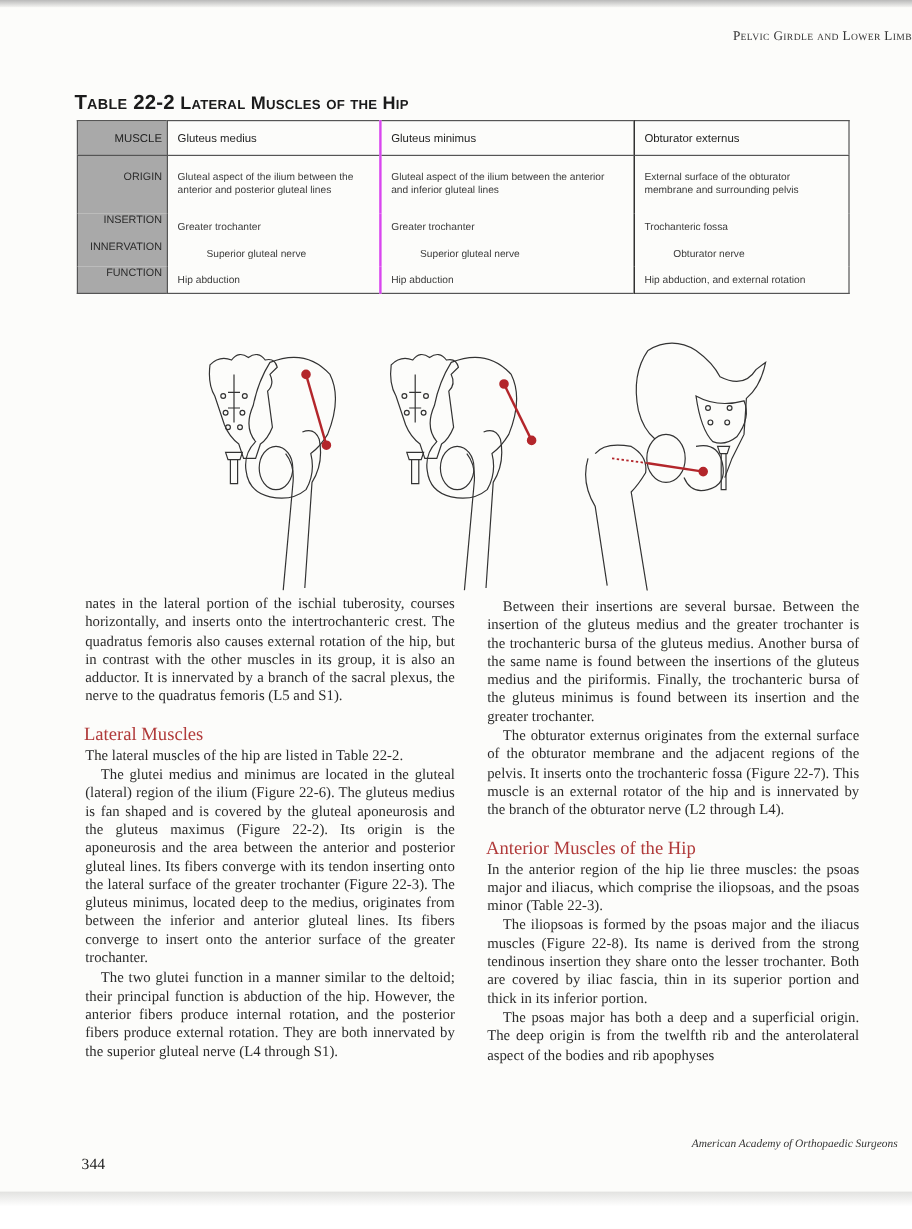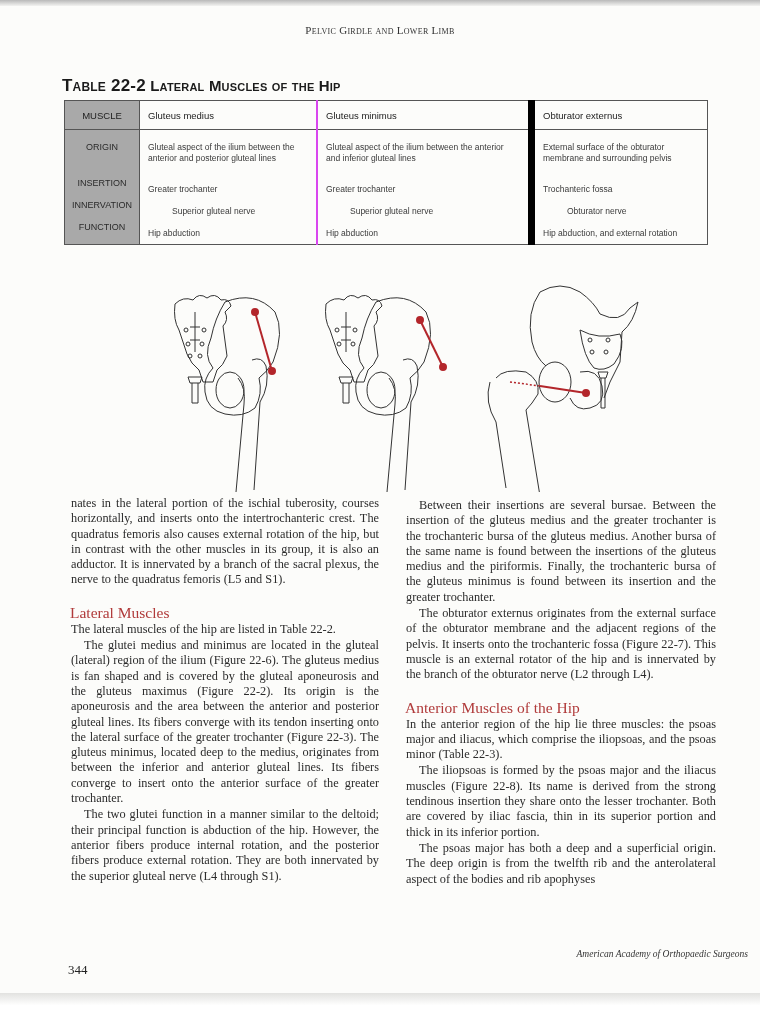--- a/index.html
+++ b/index.html
@@ -7,46 +7,46 @@
     width:760px; height:1024px; position:relative; overflow:hidden;
     background:#fcfcfa;
     font-family:"Liberation Serif", "DejaVu Serif", serif;
     color:#2a2a2a;
   }
   .top-shade {
     position:absolute; left:0; top:0; width:760px; height:6px;
     background:linear-gradient(to bottom,#b9b9b9,#f3f3f1);
   }
   .running-head {
-    position:absolute; top:24px; left:0; width:760px; text-align:center;
+    position:absolute; top:24px; left:0; width:760px; text-align:right;
     font-size:11px; letter-spacing:0.3px; font-variant:small-caps; color:#333;
   }
   .table-title {
     position:absolute; top:76px; left:62px;
     font-family:"Liberation Sans","DejaVu Sans",sans-serif;
     font-weight:bold; font-size:15px; font-variant:small-caps; color:#1b1b1b;
     letter-spacing:0.2px;
   }
   .table-title .num { font-size:17px; }
   table.muscles {
     position:absolute; top:100px; left:64px; width:644px;
     border-collapse:collapse;
     font-family:"Liberation Sans","DejaVu Sans",sans-serif;
     font-size:8.5px; color:#3a3a3a;
     border:1px solid #555;
   }
   table.muscles td, table.muscles th { vertical-align:top; padding:0 8px; line-height:11px; text-align:left; font-weight:normal; }
   table.muscles .rowhead {
-    background:#a9a9a9; color:#2a2a2a; text-align:center; width:66px; padding:0 4px;
+    background:#a9a9a9; color:#2a2a2a; text-align:right; width:66px; padding:0 4px;
     font-size:9px; border-right:1px solid #555;
   }
   table.muscles tr.hdr td, table.muscles tr.hdr th { height:28px; vertical-align:middle; border-bottom:1px solid #555; font-size:9.5px; color:#222; }
   table.muscles tr.hdr .rowhead { border-bottom:1px solid #555; }
   table.muscles .c1 { width:136px; border-right:2px solid #d946ef; }
-  table.muscles .c2 { width:170px; border-right:7px solid #000000; }
+  table.muscles .c2 { width:170px; border-right:1px solid #000000; }
   table.muscles tr.origin td { padding-top:12px; height:36px; }
   table.muscles tr.insertion td { height:22px; vertical-align:middle; }
   table.muscles tr.innervation td { height:22px; vertical-align:middle;padding-left:32px; }
   table.muscles tr.function td { height:22px; vertical-align:middle;margin-top:12px; }
   table.muscles tr.origin .rowhead { padding-top:12px; }
 
   .figures { position:absolute; top:282px; left:150px; width:500px; height:210px; }
   .figures svg { position:absolute; top:0; }
 
   .col {

